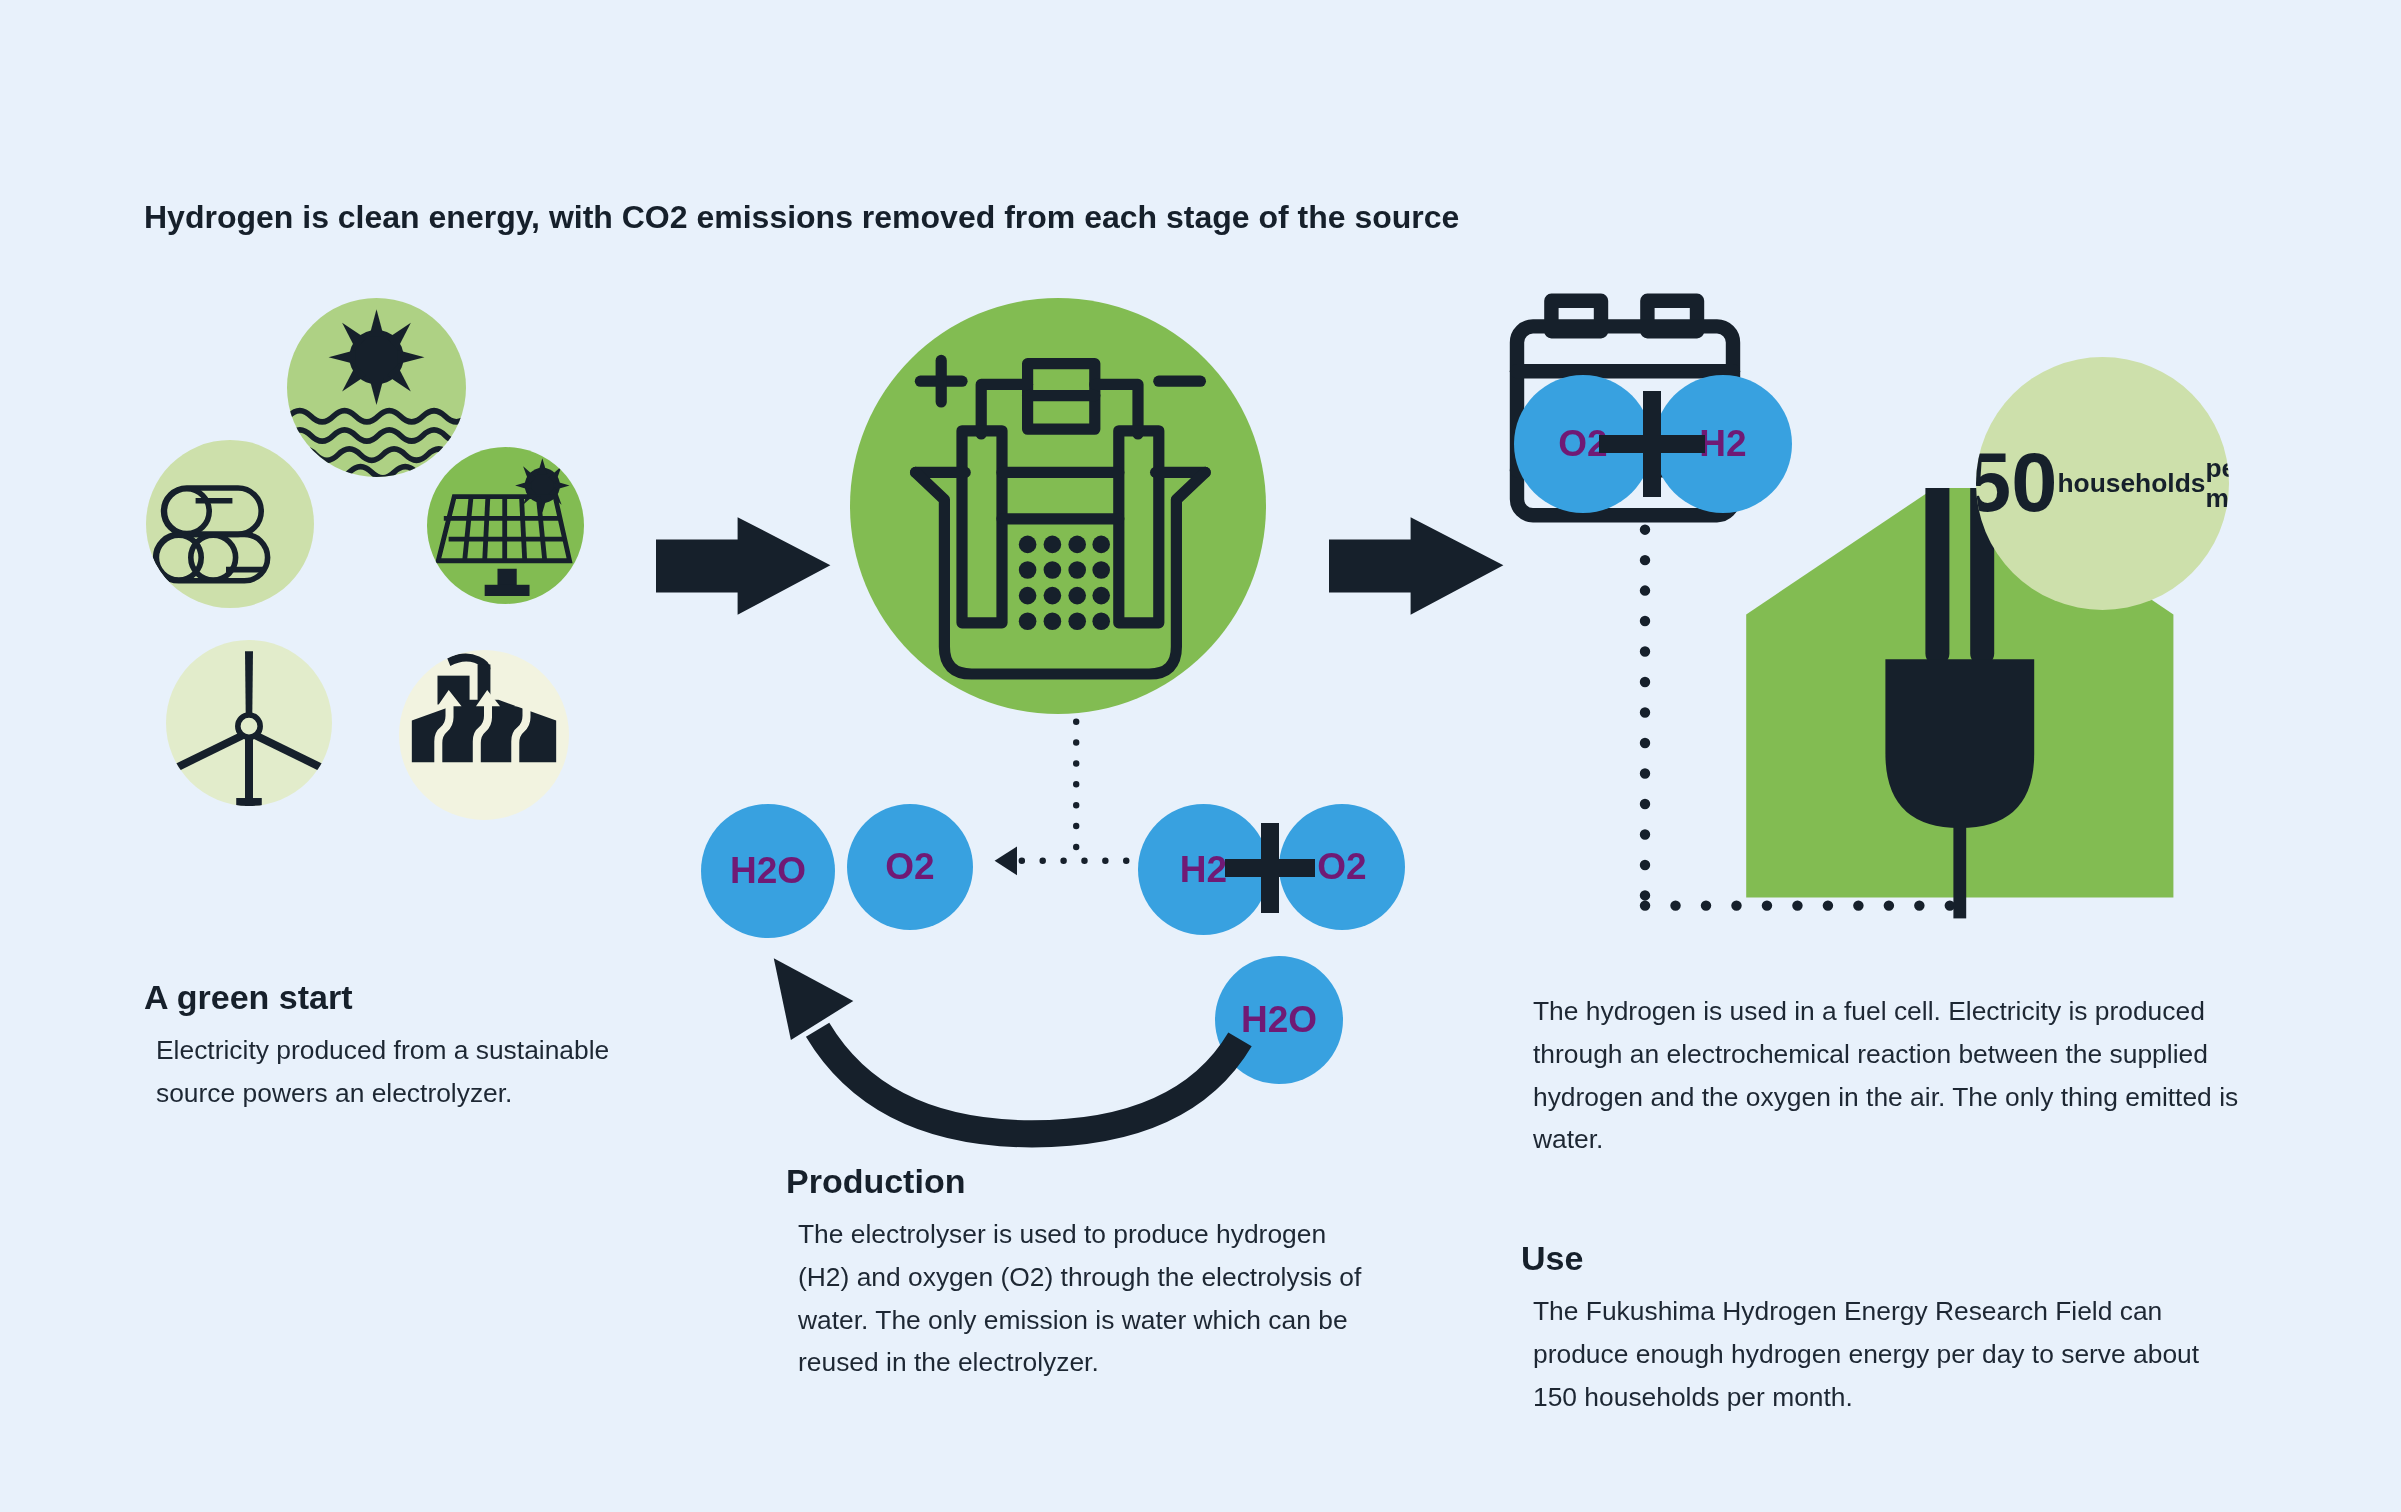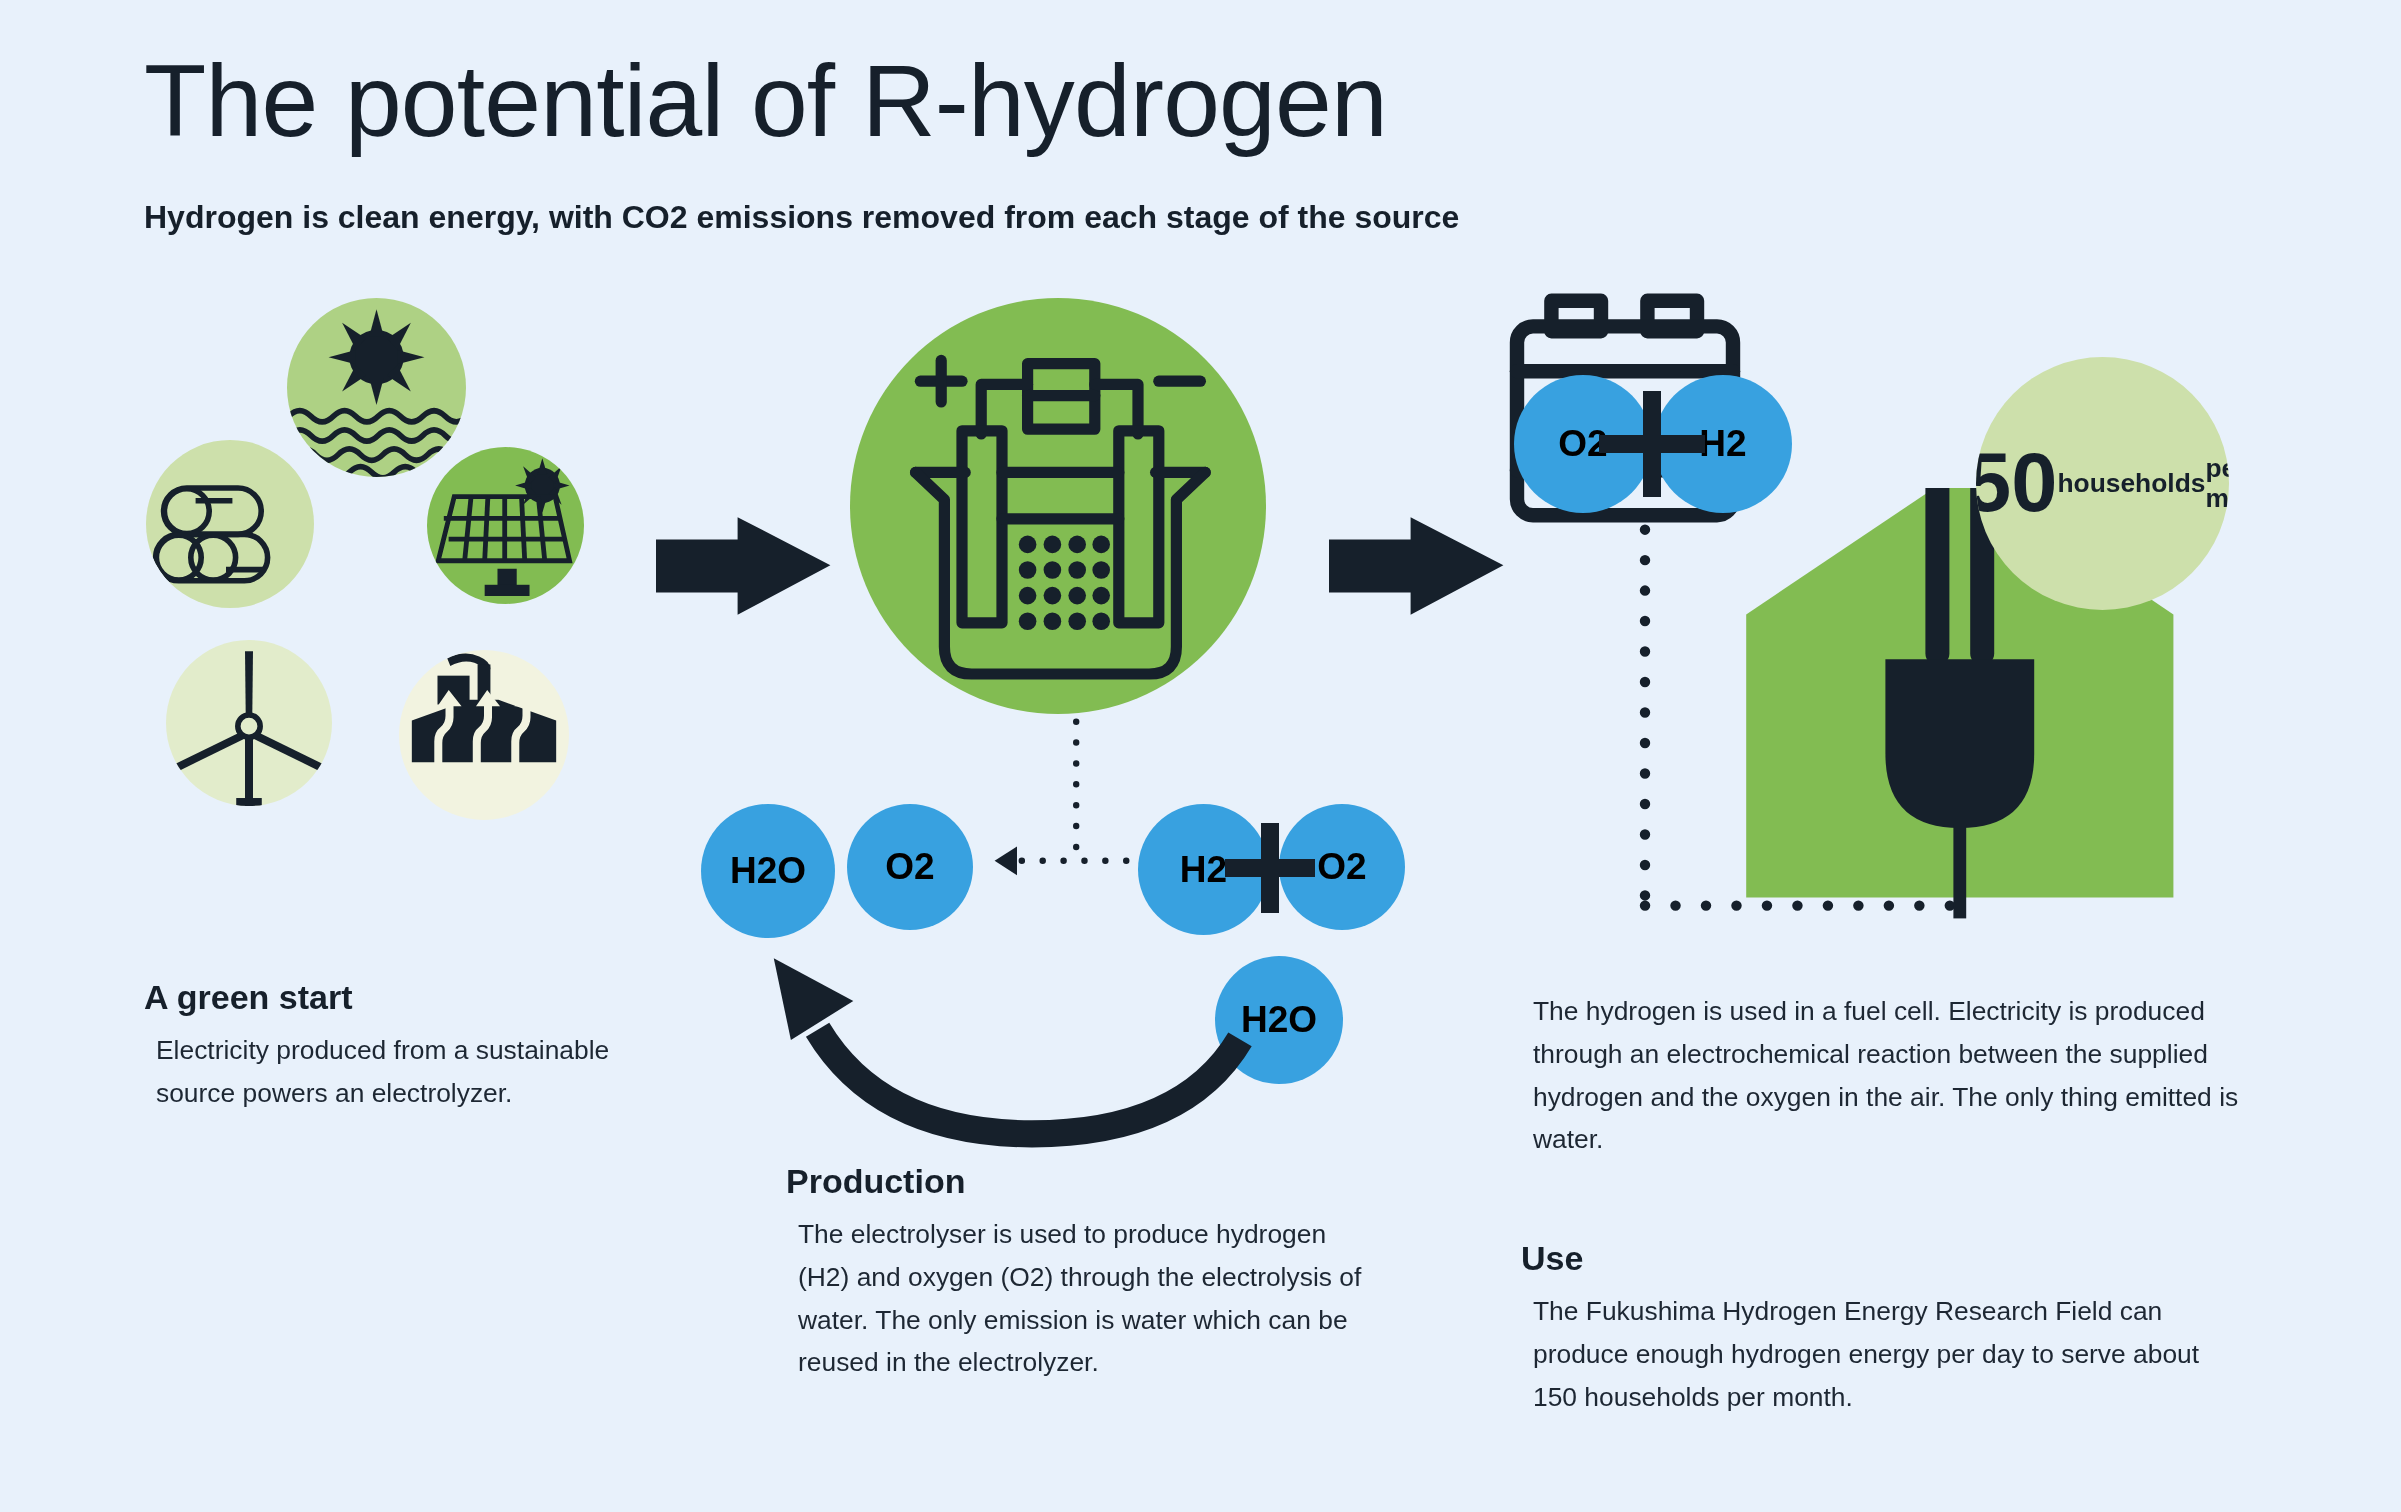--- a/index.html
+++ b/index.html
@@ -42,21 +42,21 @@
     left:1976px;top:357px;width:253px;height:253px;background:#cde0ab;
     display:flex;flex-direction:row;align-items:center;justify-content:center;
   }
   .badge150 .n{font-size:83px;font-weight:bold;line-height:.92;color:#16202b;}
   .badge150 .l1,.badge150 .l2{font-size:26.4px;font-weight:bold;line-height:1.12;color:#16202b;}
 
   
   .mol{
     position:absolute;border-radius:50%;background:#38a1e0;
     display:flex;align-items:center;justify-content:center;
-    color:#000000;font-weight:bold;font-size:37px;letter-spacing:0px;
+    color:#701a75;font-weight:bold;font-size:37px;letter-spacing:0px;
   }
   .m-h2o-a{left:701px;top:804px;width:134px;height:134px;}
   .m-o2-a{left:847px;top:804px;width:126px;height:126px;}
   .m-h2-b{left:1138px;top:804px;width:131px;height:131px;}
   .m-o2-b{left:1279px;top:804px;width:126px;height:126px;}
   .m-h2o-c{left:1215px;top:956px;width:128px;height:128px;}
 
   .plus-blk{
     position:absolute;background:#16202b;
   }
@@ -86,21 +86,20 @@
   .blk-use{left:1521px;top:1239px;width:736px;}
 
   
   .house{position:absolute;left:1735px;top:488px;width:448px;height:448px;}
 </style>
 </head>
 <body>
 
 <div class="stage">
 
-  <div class="title">The potential of R-hydrogen</div>
   <div class="subtitle">Hydrogen is clean energy, with CO2 emissions removed from each stage of the source</div>
 
   <div class="circ src-hydro">
     <svg viewBox="0 0 224 224" width="179" height="179">
       <g fill="#16202b">
         <circle cx="112" cy="74" r="34"></circle>
         <g>
           <polygon points="112,14 121,48 103,48"></polygon>
           <polygon points="112,134 121,100 103,100"></polygon>
           <polygon points="52,74 86,65 86,83"></polygon>

